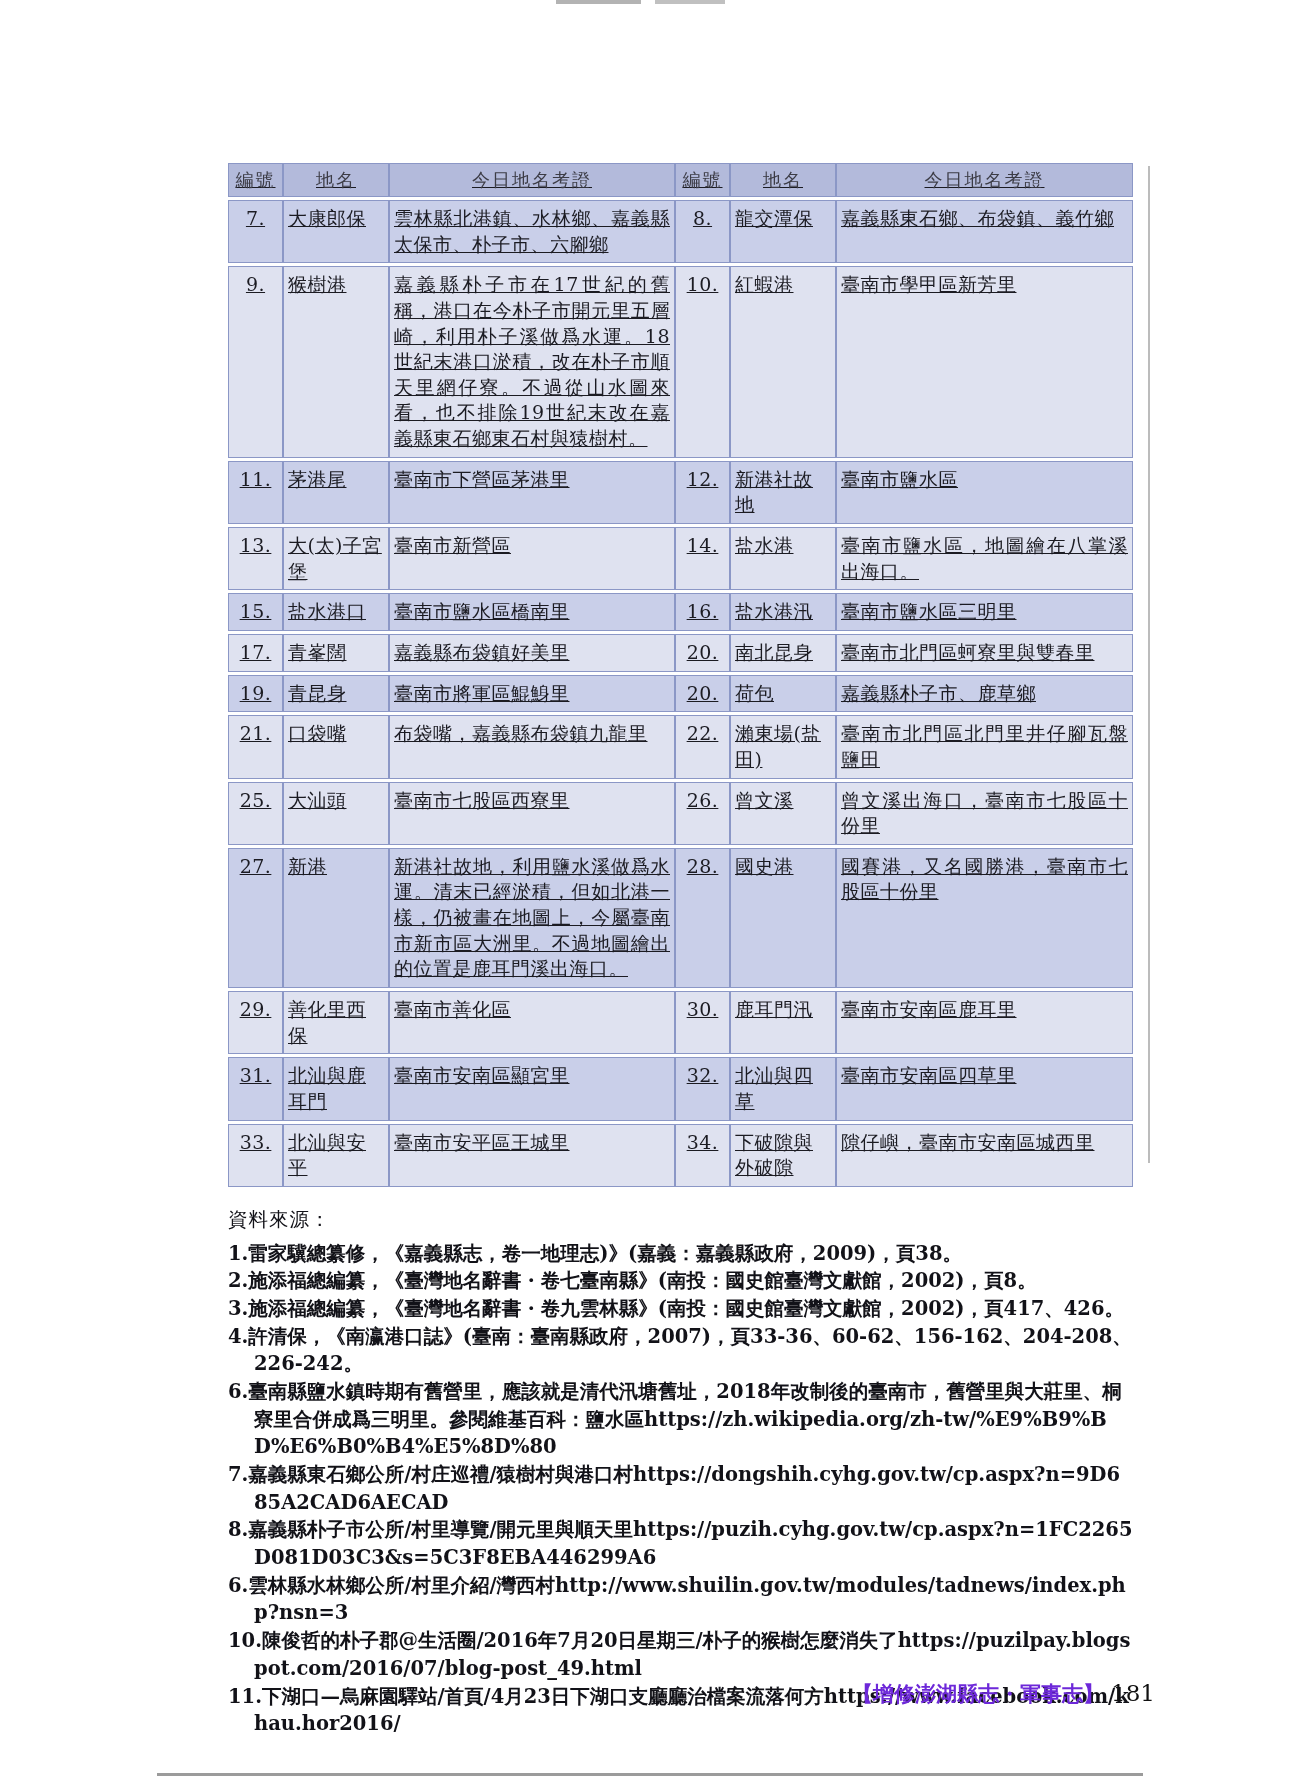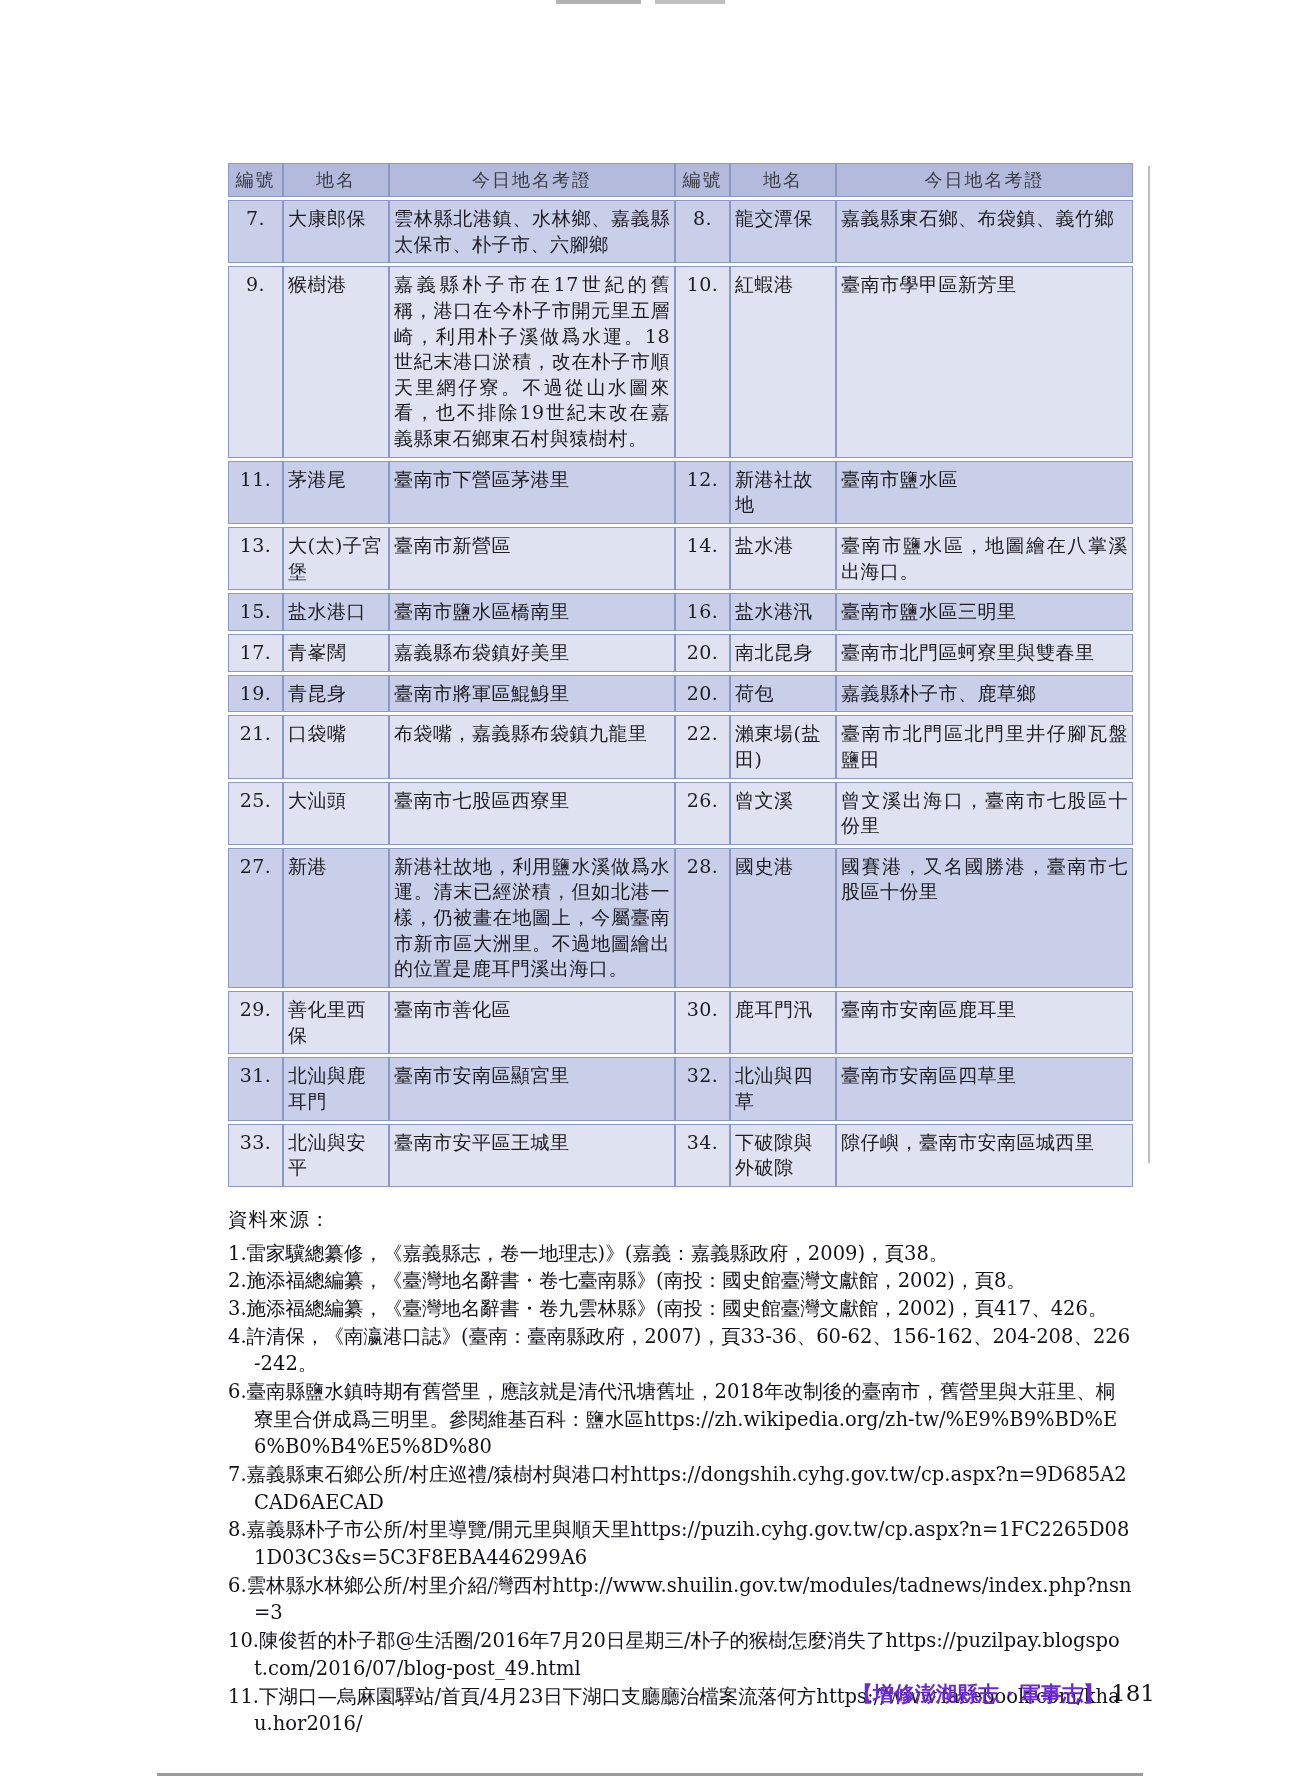--- a/index.html
+++ b/index.html
@@ -2,41 +2,41 @@
 <html><head>
 <meta charset="utf-8">
 <style>
   html,body { margin:0; padding:0; }
   body {
     width:1300px; height:1778px; position:relative; background:#ffffff;
     font-family:"DejaVu Serif","Liberation Serif",serif; color:#1b1b22;
   }
   .content { position:absolute; left:228px; top:160px; width:905px; }
 
-  table { border-collapse:separate; border-spacing:0 3px; table-layout:fixed; width:905px; }
+  table { border-collapse:separate; border-spacing:0 3px; table-layout:fixed; width:905px;text-decoration:underline; }
   col.c-no1 { width:55px; } col.c-name1 { width:106px; } col.c-note1 { width:286px; }
   col.c-no2 { width:55px; } col.c-name2 { width:106px; } col.c-note2 { width:297px; }
   th, td { border:1px solid #8b97c6; box-sizing:border-box; }
   th {
     background:#b3badb; font-family:"DejaVu Sans","Liberation Sans",sans-serif;
     font-weight:normal; font-size:18px; color:#3c3c46; padding:4px 2px;
     letter-spacing:2px; text-align:center;
   }
   td {
     font-size:19px; line-height:1.35; letter-spacing:0.5px;
     vertical-align:top; padding:5px 4px;
   }
   tr.dark td { background:#c9cfe9; }
   tr.light td { background:#dfe2f0; }
   td.c-no { text-align:center; padding-left:1px; padding-right:1px; }
   td.c-note { text-align:justify; text-justify:inter-character; }
 
   .sources { margin-top:16px; width:905px; font-size:19.5px; line-height:1.42; color:#121218; }
   .src-title { margin-bottom:6px; letter-spacing:1px; }
-  .src-item { padding-left:26px; text-indent:-26px; word-break:break-all; }
+  .src-item { padding-left:26px; text-indent:-26px; word-break:break-all;font-weight:bold; }
 
   .footer {
     position:absolute; top:1680px; right:145px; white-space:nowrap;
   }
   .footer .book { font-weight:bold; font-size:21px; color:#6d28d9; }
   .footer .pagenum { font-size:23px; margin-left:2px; color:#111; }
 
   .scan-vline { position:absolute; left:1148px; top:166px; width:2px; height:997px; background:#bcbcbc; }
   .scan-bottom { position:absolute; left:157px; top:1773px; width:986px; height:3px; background:#9b9b9b; }
   .scan-top1 { position:absolute; left:556px; top:0; width:85px; height:4px; background:#b3b3b3; }

